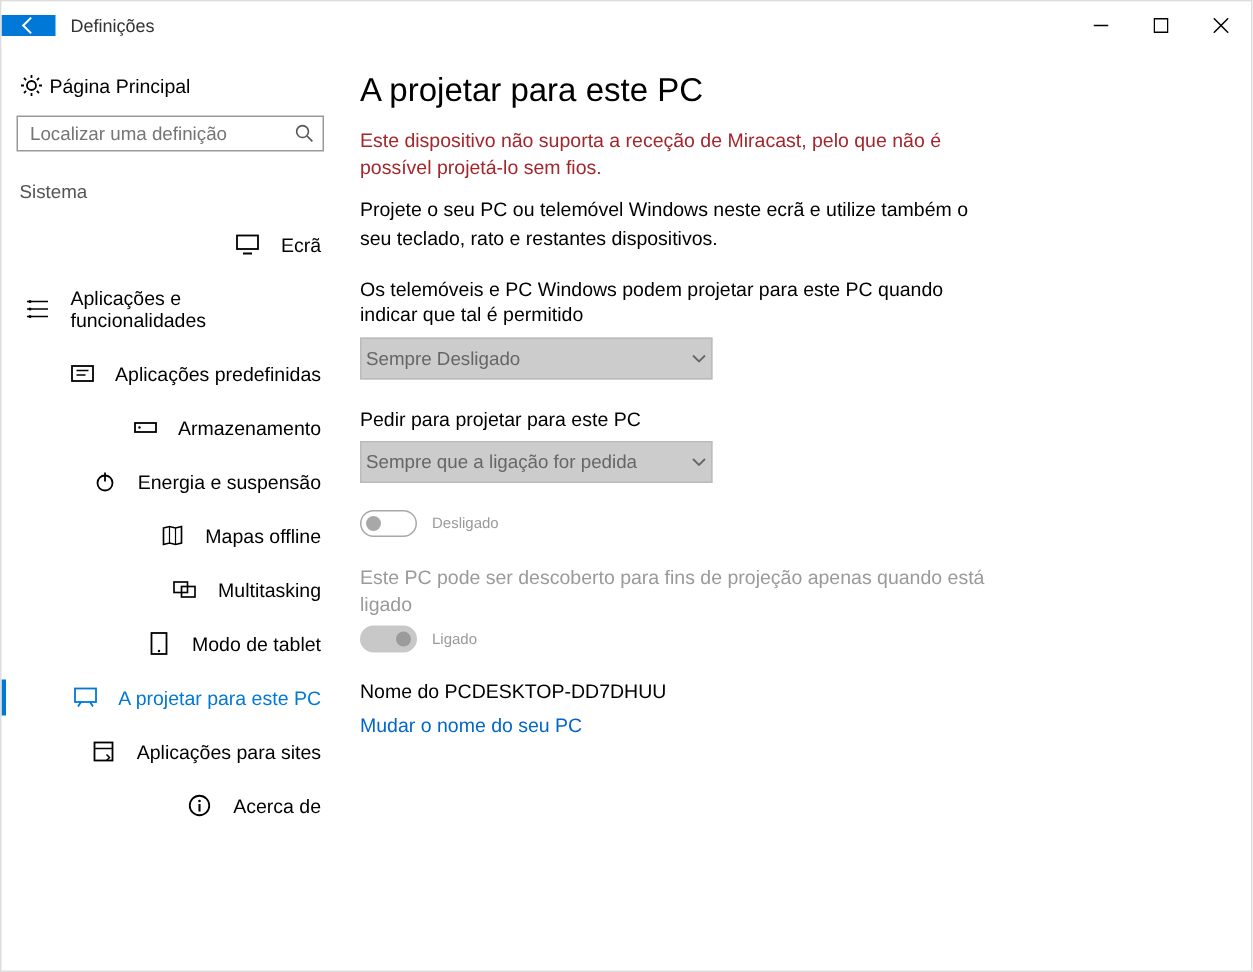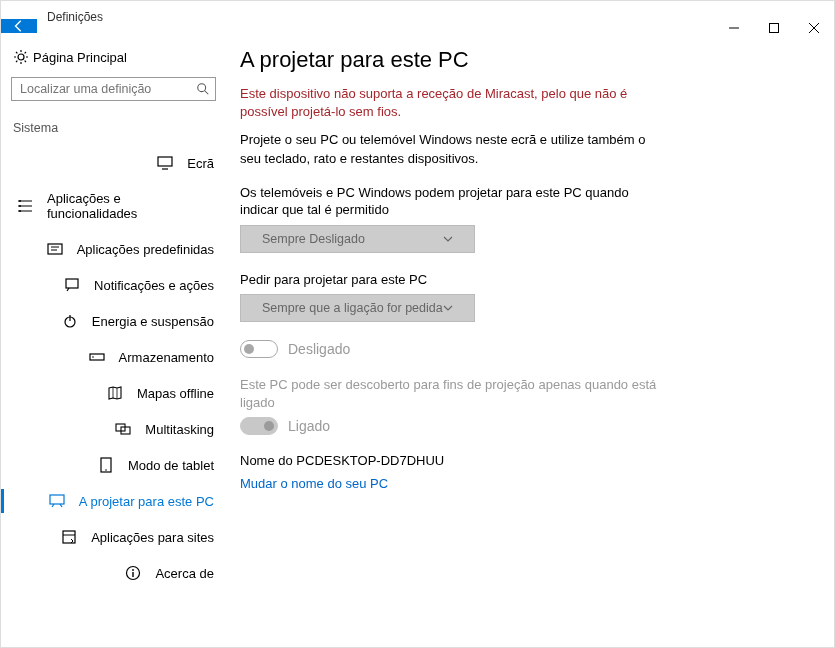--- a/index.html
+++ b/index.html
@@ -1,18 +1,18 @@
 <!DOCTYPE html>
 <html><head>
 <meta charset="utf-8">
 <style>
   * { box-sizing: border-box; margin: 0; padding: 0; font-family: "Segoe UI", Tahoma, sans-serif; }
   body { width: 835px; height: 648px; background: #fff; color: #000; font-size: 13px; overflow: hidden; border: 1px solid #ddd; }
 
-  .titlebar { height: 32px; display: flex; align-items: flex-end; background: #fff; }
+  .titlebar { height: 32px; display: flex; align-items: center; background: #fff; }
   .back-btn { width: 36px; background: #0078d7; display: flex; align-items: center; justify-content: center; color: #fff; }
   .back-btn svg { width: 14px; height: 14px; }
   .title { padding-left: 10px; line-height: 32px; font-size: 12px; color: #333; flex: 1; }
   .win-controls { display: flex; }
   .win-btn { width: 40px; display: flex; align-items: center; justify-content: center; }
   .win-btn svg { width: 10px; height: 10px; }
 
   .content { display: flex; height: calc(100% - 32px); }
   .sidebar { width: 225px; padding: 10px 0 0 0; }
   .home { display: flex; align-items: center; padding: 6px 12px; gap: 4px; font-size: 13px; margin-bottom: 0; }
@@ -26,30 +26,30 @@
   .nav-item .icon svg { width: 16px; height: 16px; }
   .nav-item.selected { color: #0078d7; }
   .nav-item.selected::before { content: ""; position: absolute; left: 0; top: 6px; bottom: 6px; width: 3px; background: #0078d7; }
 
   .main { flex: 1; padding: 14px 24px 0 14px; overflow: auto; }
   .page-heading { font-size: 22px; font-weight: 400; margin-bottom: 12px; }
   .warn { color: #a4262c; font-size: 13px; line-height: 1.4; margin-bottom: 10px; max-width: 420px; }
   .para { font-size: 13px; line-height: 1.4; margin-bottom: 16px; max-width: 420px; }
   .field-label { font-size: 13px; margin-bottom: 6px; max-width: 420px; line-height: 1.35; }
   .field-label.disabled { color: #9a9a9a; }
-  .select { width: 235px; height: 28px; background: #ccc; border: 1px solid #bbb; display: flex; align-items: center; justify-content: space-between; padding: 0 21px; color: #666; font-size: 12.5px; margin-bottom: 18px; }
+  .select { width: 235px; height: 28px; background: #ccc; border: 1px solid #bbb; display: flex; align-items: center; justify-content: space-between; padding: 0 3px; color: #666; font-size: 12.5px; margin-bottom: 18px; }
   .select svg { width: 10px; height: 10px; }
   .toggle-row { display: flex; align-items: center; gap: 10px; margin-bottom: 18px; }
   .toggle { width: 38px; height: 18px; border: 1.5px solid #9a9a9a; border-radius: 10px; position: relative; background: #fff; }
   .toggle .knob { width: 10px; height: 10px; border-radius: 50%; background: #9a9a9a; position: absolute; top: 2.5px; }
   .toggle.off .knob { left: 3px; }
   .toggle.on { background: #bfbfbf; border-color: #bfbfbf; }
   .toggle.on .knob { right: 3px; background: #8a8a8a; left: auto; }
   .toggle.disabled { opacity: 0.85; }
-  .toggle-label { color: #9a9a9a; font-size: 14px; }
+  .toggle-label { color: #9a9a9a; font-size: 10px; }
   .kv { display: flex; font-size: 13px; margin-bottom: 8px; }
   .link { color: #0066cc; font-size: 13px; cursor: default; }
 </style>
 </head>
 <body>
 
 <div class="titlebar">
   <div class="back-btn">
     <svg viewBox="0 0 16 16">
         <path d="M10 2 L4 8 L10 14" fill="none" stroke="currentColor" stroke-width="1.6"></path>
@@ -122,43 +122,34 @@
             <rect x="1" y="3" width="14" height="10" fill="none" stroke="#000" stroke-width="1.2"></rect>
             <line x1="4" y1="6" x2="12" y2="6" stroke="#000"></line>
             <line x1="4" y1="9" x2="10" y2="9" stroke="#000"></line>
           </svg>
         </span>
       <span>Aplicações predefinidas</span>
     </div>
     <div class="nav-item">
       <span class="icon">
           <svg viewBox="0 0 16 16">
-            <rect x="2" y="2" width="12" height="9" fill="none" stroke="#000" stroke-width="1.2"></rect>
-            <path d="M5 11 L3 14" stroke="#000" stroke-width="1.2"></path>
-          </svg>
-        </span>
-      <span>Notificações e ações</span>
+            <rect x="1" y="5" width="14" height="6" fill="none" stroke="#000" stroke-width="1.2"></rect>
+            <circle cx="4" cy="8" r="0.8" fill="#000"></circle>
+          </svg>
+        </span>
+      <span>Armazenamento</span>
     </div>
     <div class="nav-item">
       <span class="icon">
           <svg viewBox="0 0 16 16">
             <circle cx="8" cy="9" r="5" fill="none" stroke="#000" stroke-width="1.2"></circle>
             <line x1="8" y1="2" x2="8" y2="8" stroke="#000" stroke-width="1.2"></line>
           </svg>
         </span>
       <span>Energia e suspensão</span>
-    </div>
-    <div class="nav-item">
-      <span class="icon">
-          <svg viewBox="0 0 16 16">
-            <rect x="1" y="5" width="14" height="6" fill="none" stroke="#000" stroke-width="1.2"></rect>
-            <circle cx="4" cy="8" r="0.8" fill="#000"></circle>
-          </svg>
-        </span>
-      <span>Armazenamento</span>
     </div>
     <div class="nav-item">
       <span class="icon">
           <svg viewBox="0 0 16 16">
             <path d="M2 3 L6 2 L10 3 L14 2 L14 13 L10 14 L6 13 L2 14 Z" fill="none" stroke="#000" stroke-width="1.1"></path>
             <line x1="6" y1="2" x2="6" y2="13" stroke="#000" stroke-width="0.8"></line>
             <line x1="10" y1="3" x2="10" y2="14" stroke="#000" stroke-width="0.8"></line>
           </svg>
         </span>
       <span>Mapas offline</span>

